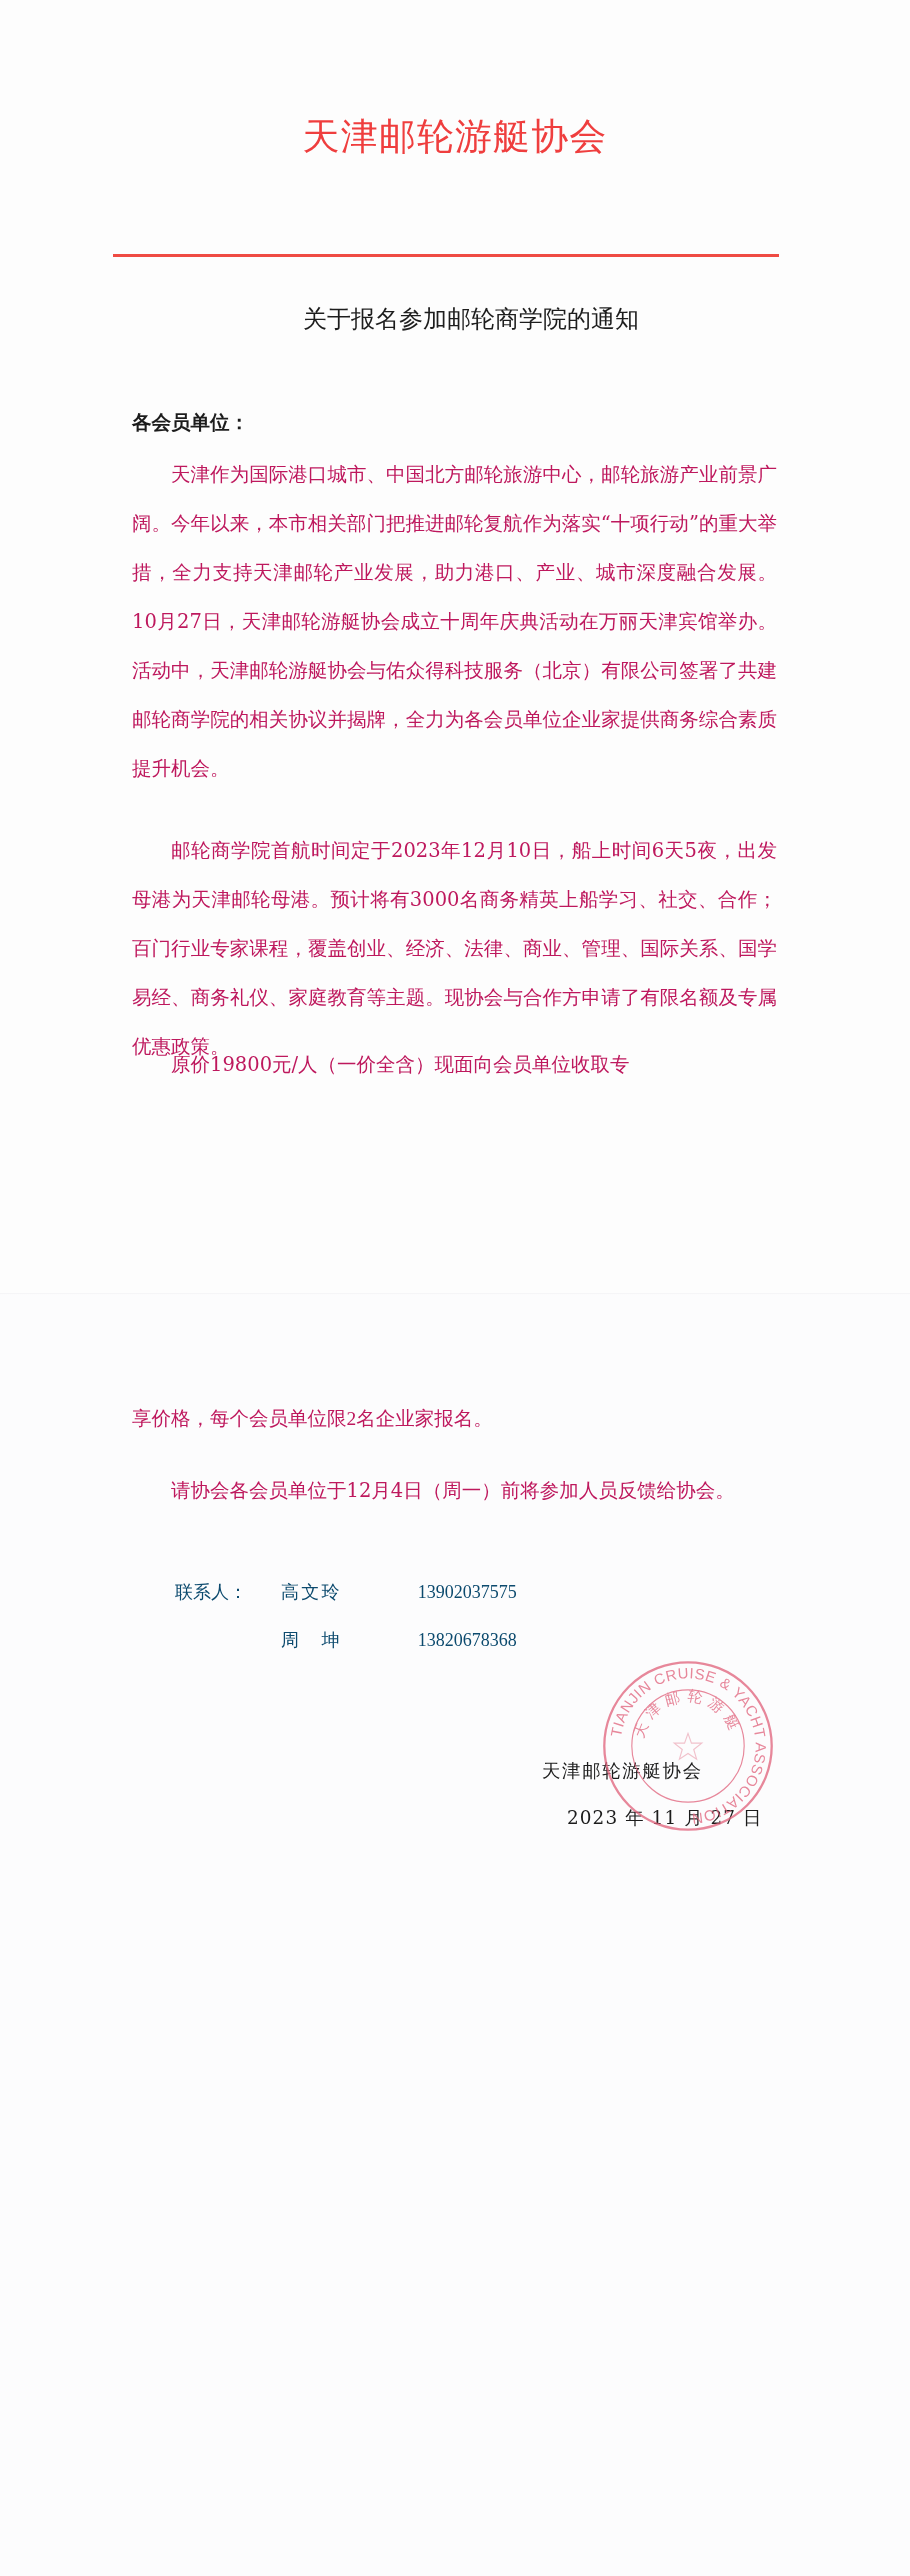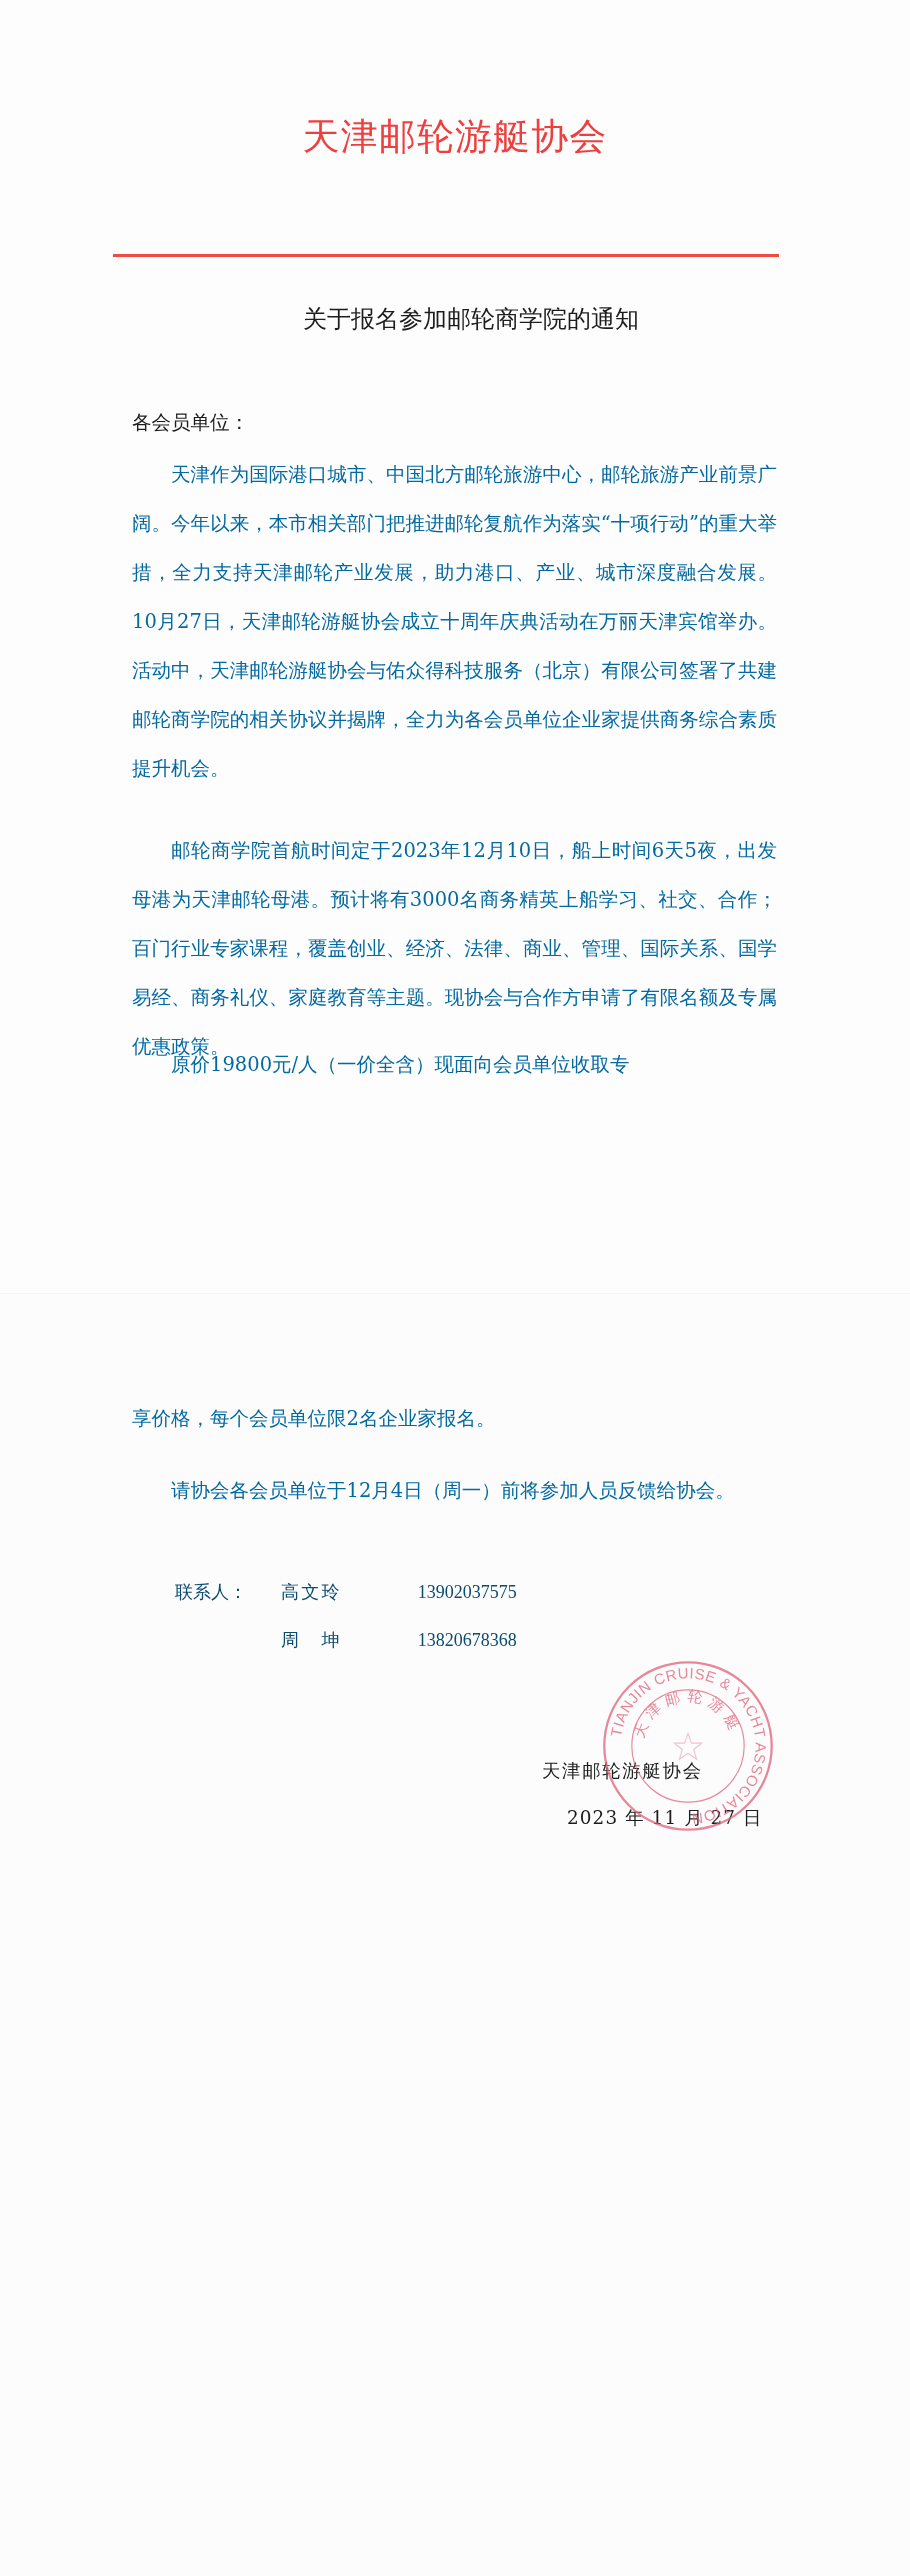--- a/index.html
+++ b/index.html
@@ -61,39 +61,39 @@
       color: #1d1d1d;
       line-height: 1;
       margin-left: 16px;
     }
     .body-text {
       position: absolute;
       left: 132px;
       width: 645px;
       font-size: 19.5px;
       line-height: 49px;
-      color: #0369a1;
+      color: #be185d;
     }
     .salutation {
       position: absolute;
       left: 132px;
       top: 413px;
       font-size: 19.5px;
-      font-weight: normal;
+      font-weight: bold;
       line-height: 1;
     }
     .para {
       margin: 0;
       text-indent: 2em;
       text-align: justify;
     }
     .para1 { position: absolute; left: 132px; top: 450px; width: 645px; }
     .para2 { position: absolute; left: 132px; top: 826px; width: 645px; }
     .para3 { position: absolute; left: 132px; top: 1040px; width: 645px; }
-    .para3-cont { position: absolute; left: 132px; top: 1394px; width: 645px; text-indent: 0; }
+    .para3-cont { position: absolute; left: 132px; top: 1394px; width: 645px; text-indent: 0; font-family: Liberation Serif, serif; }
     .para4 { position: absolute; left: 132px; top: 1466px; width: 645px; }
     .contact-row {
       position: absolute;
       font-size: 18px;
       line-height: 1;
       color: #0c4a6e;
     }
     .contact-label { left: 175px; top: 1583px; }
     .contact1 { left: 281px; top: 1583px; }
     .contact2 { left: 281px; top: 1631px; }

